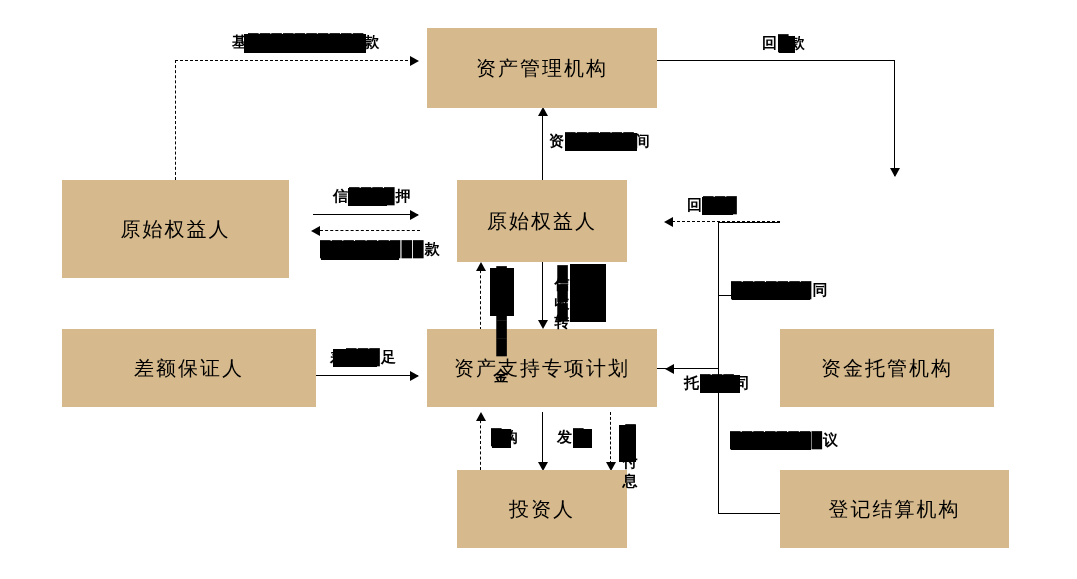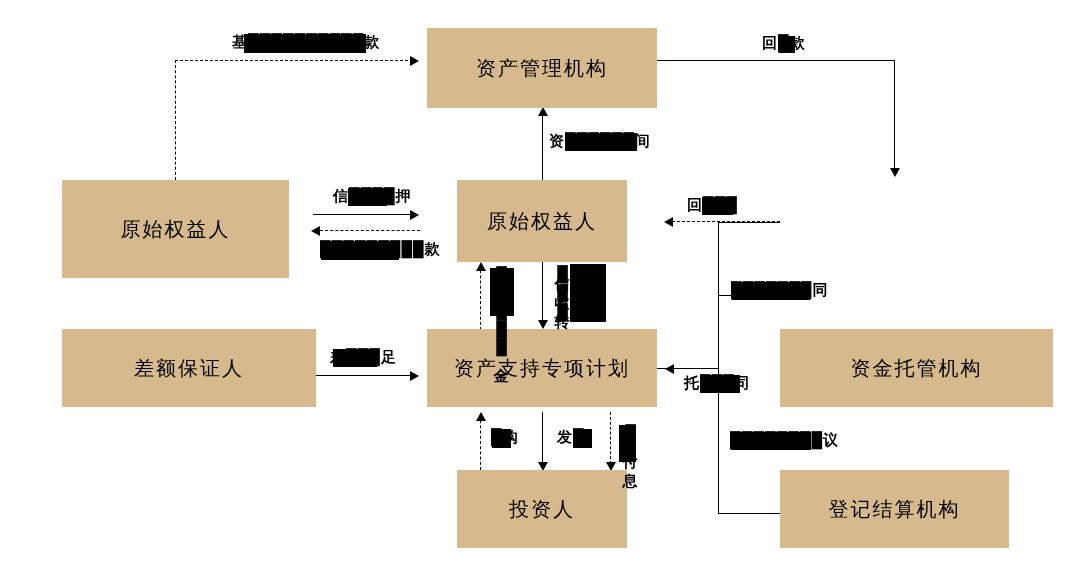--- a/index.html
+++ b/index.html
@@ -169,21 +169,21 @@
 
 
   <div class="node" style="left:62px; top:329px; width:254px; height:78px;">
     <span>差额保证人</span>
   </div>
 
   <div class="node" style="left:427px; top:329px; width:230px; height:78px;">
     <span>资产支持专项计划</span>
   </div>
 
-  <div class="node" style="left:780px; top:329px; width:273px; height:78px;">
+  <div class="node" style="left:780px; top:329px; width:214px; height:78px;">
     <span>资金托管机构</span>
   </div>
 
   <div class="node" style="left:457px; top:470px; width:170px; height:78px;">
     <span>投资人</span>
   </div>
 
   <div class="node" style="left:780px; top:470px; width:229px; height:78px;">
     <span>登记结算机构</span>
   </div>

